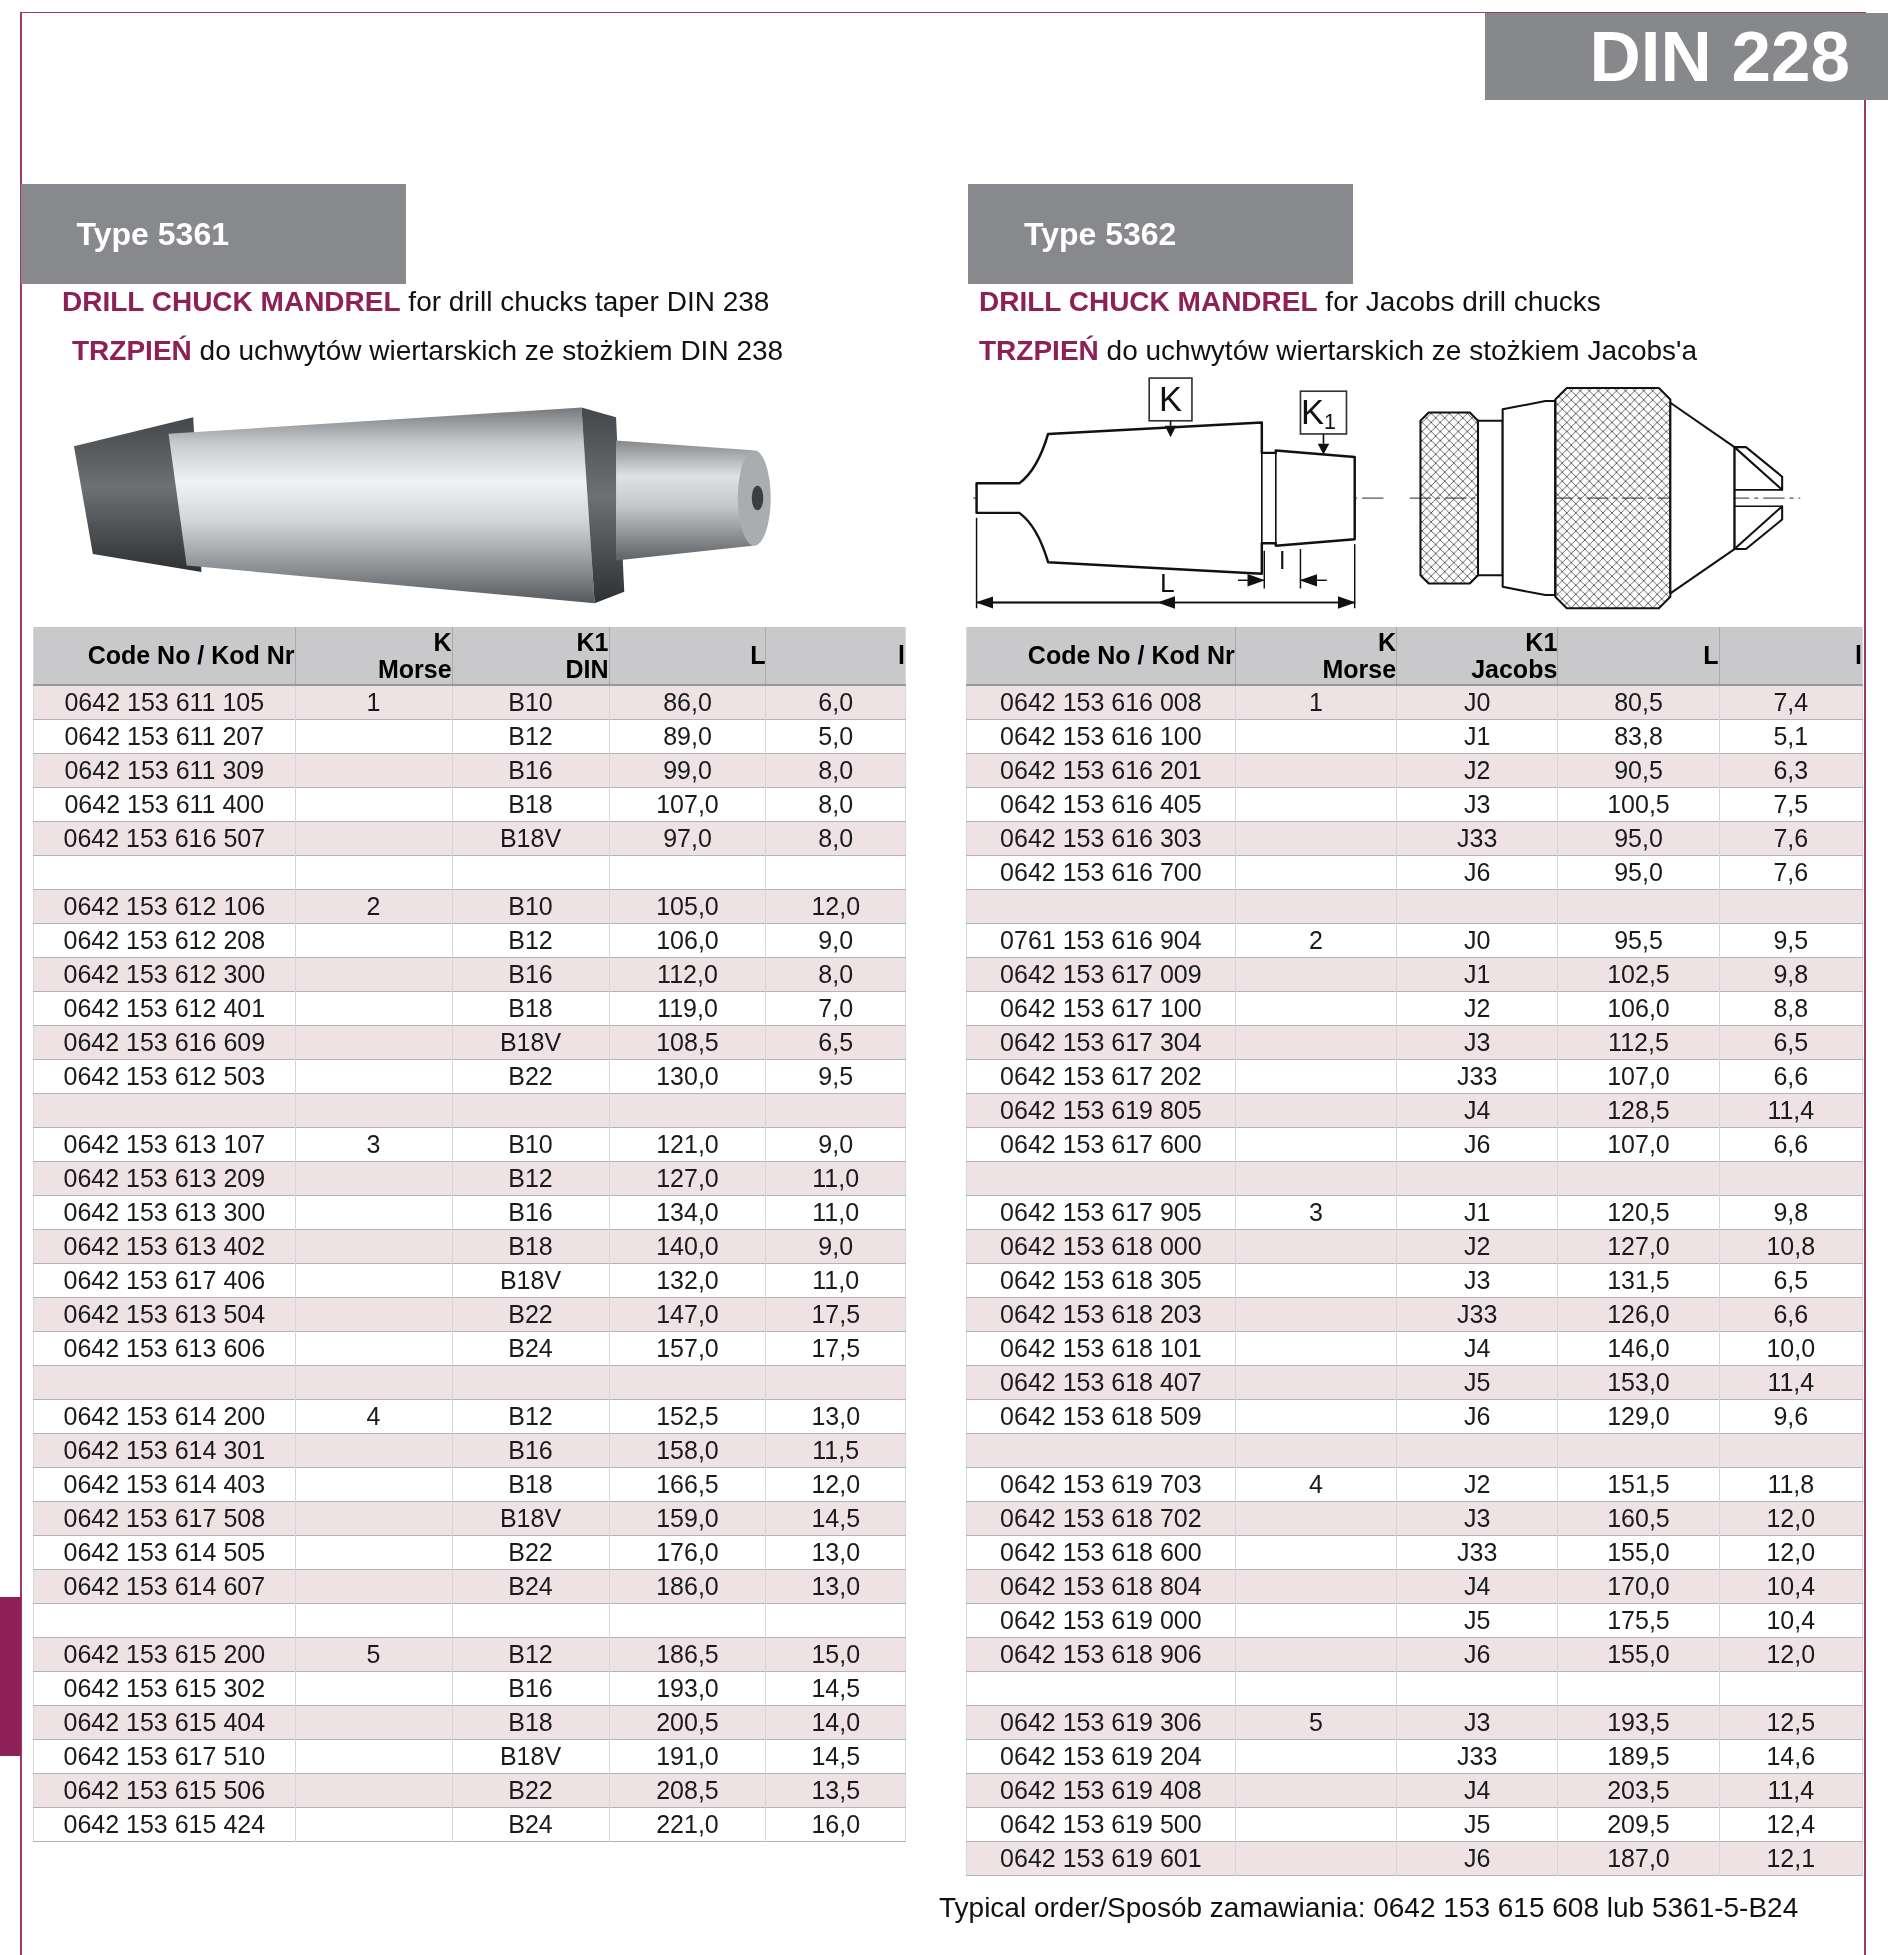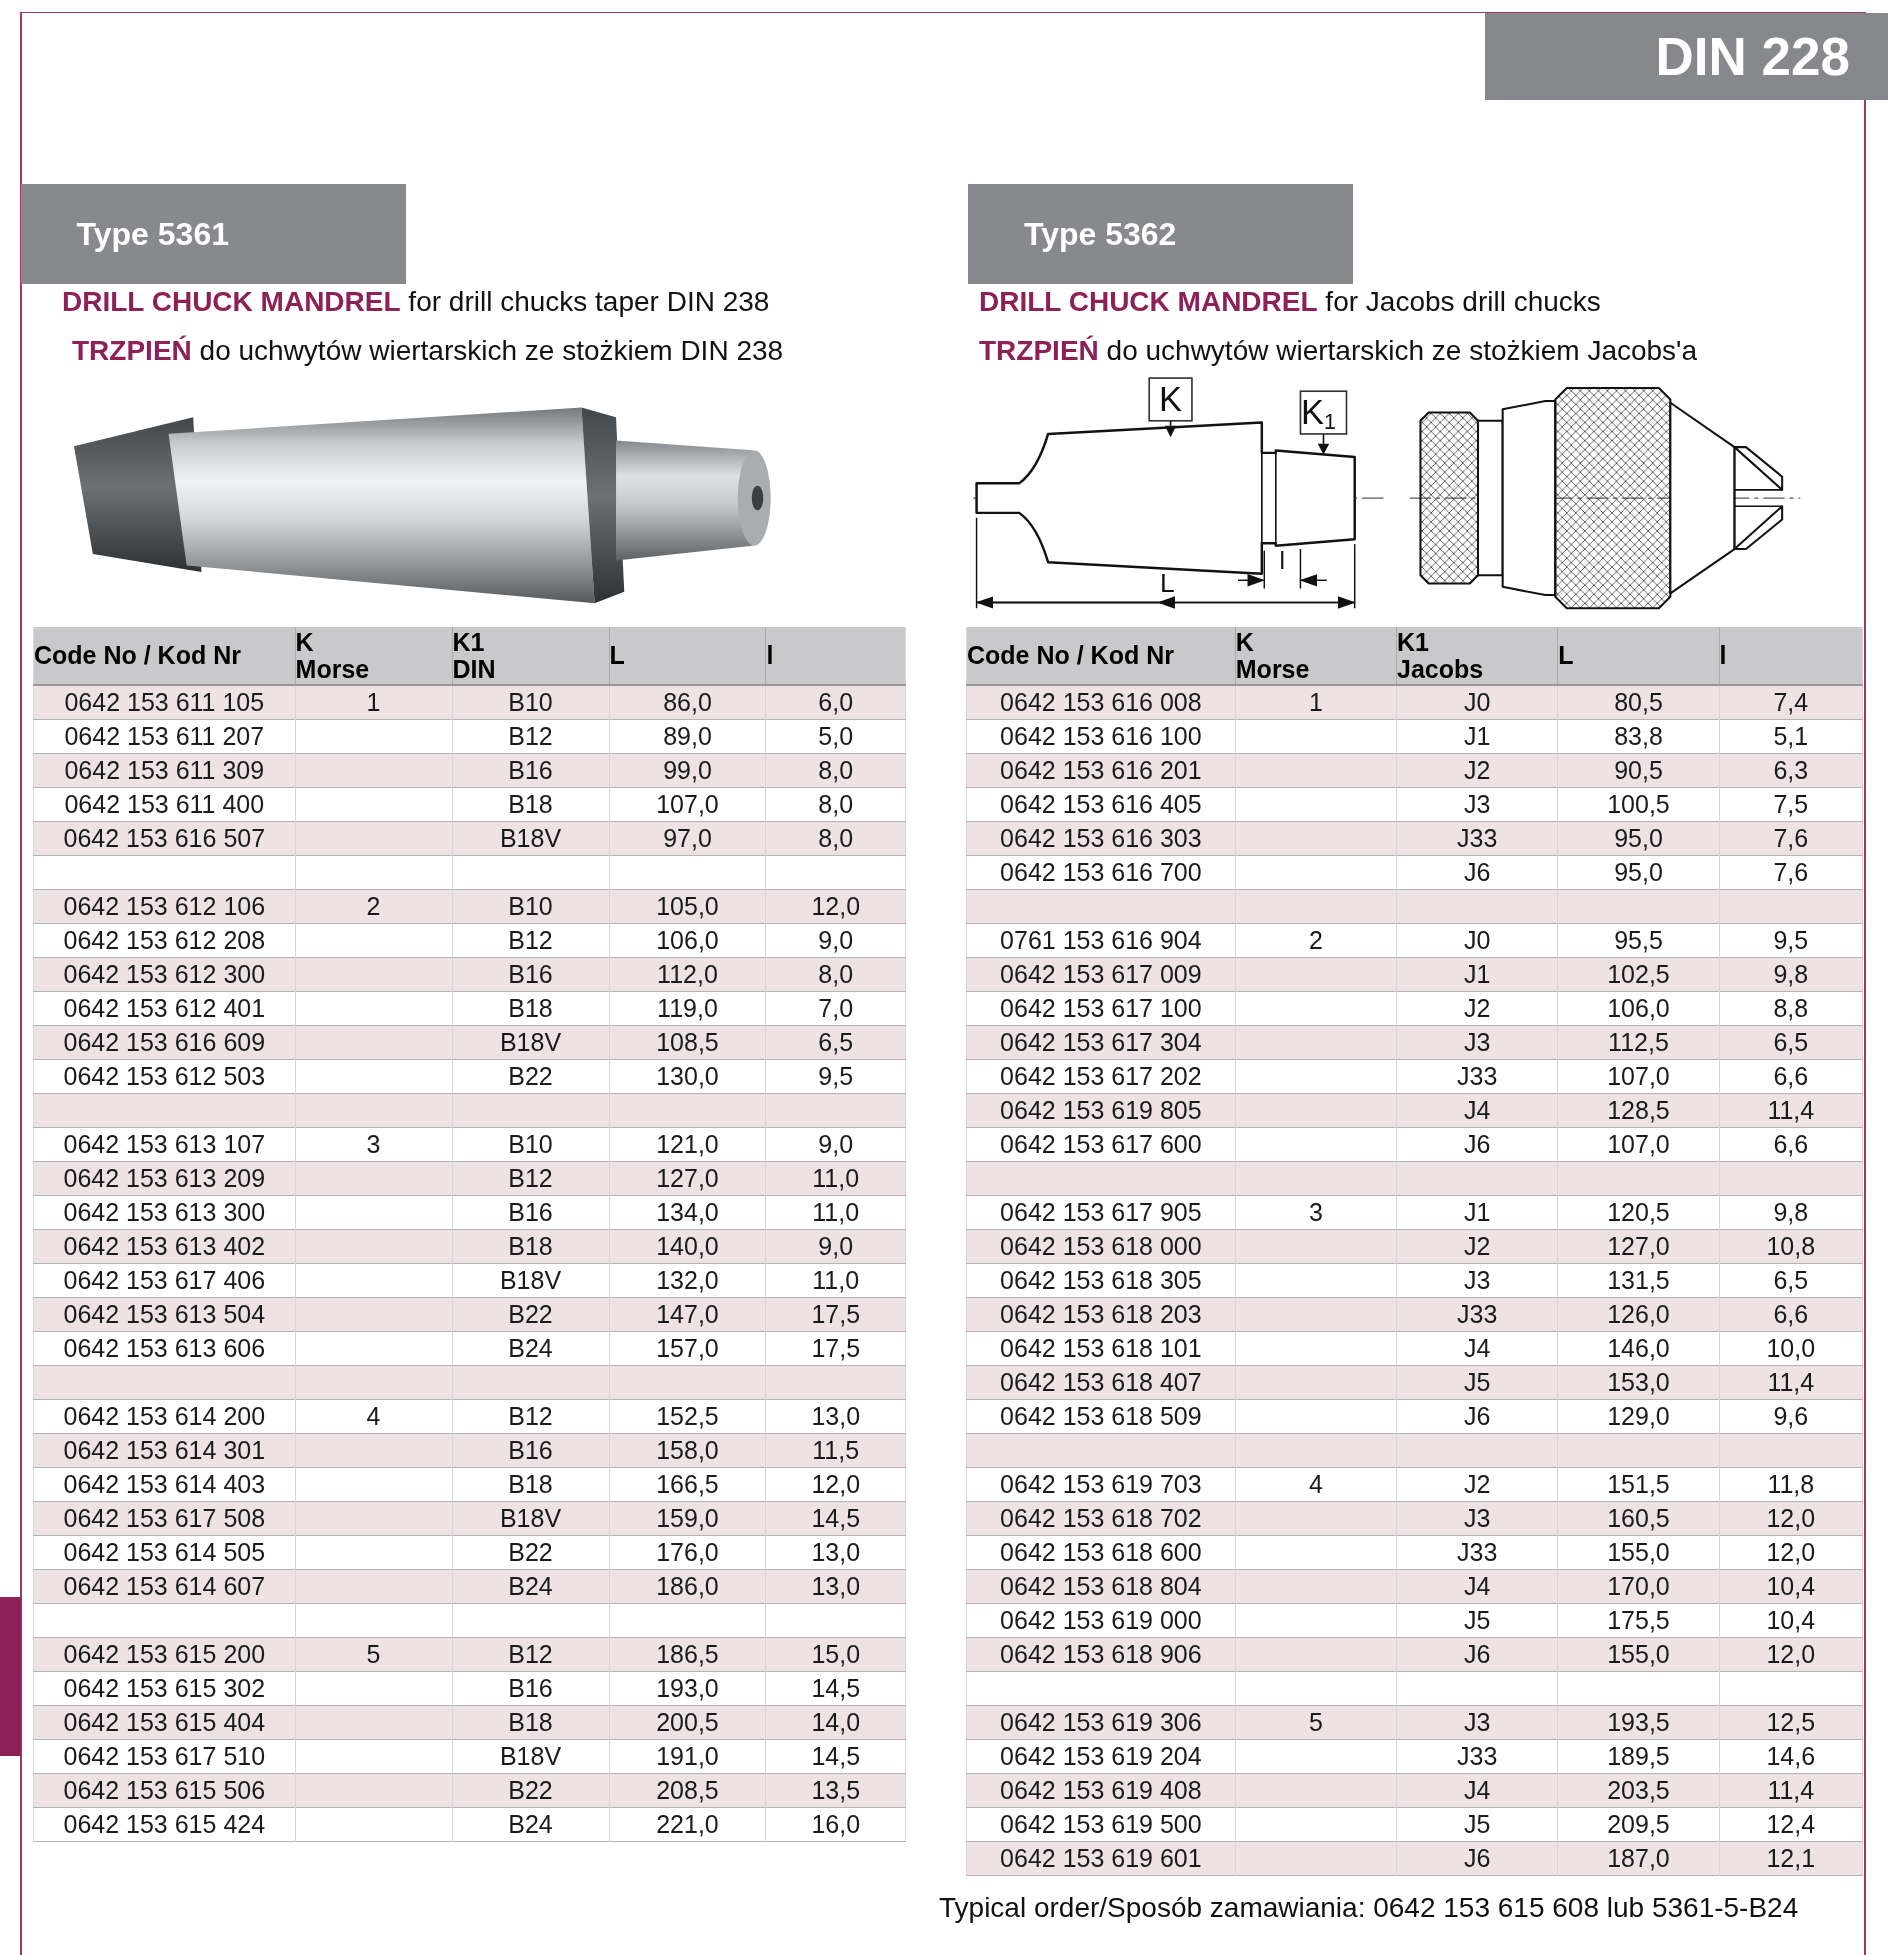--- a/index.html
+++ b/index.html
@@ -16,21 +16,21 @@
   
   .frame-top    { left:20px; top:11.5px;  width:1846px; height:1.6px; background:#9a3a66; }
   .frame-left   { left:20px; top:11.5px;  width:1.6px; height:1944px; background:#9a3a66; }
   .frame-right  { left:1864px; top:11.5px; width:1.6px; height:1944px; background:#9a3a66; }
   .maroon-block { left:0; top:1597px; width:20.6px; height:159px; background:#8d2057; }
 
   
   .din-box {
     left:1485px; top:13px; width:403px; height:87px;
     background:#87888b; color:#ffffff;
-    font-weight:bold; font-size:53px; line-height:87px;
+    font-weight:bold; font-size:71px; line-height:87px;
     text-align:right; padding-right:38px;
   }
 
   
   .type-box {
     top:184px; width:385px; height:100px;
     background:#88898c; color:#ffffff;
     font-weight:bold; font-size:32px; line-height:100px;
     padding-left:56px;
   }
@@ -45,21 +45,21 @@
   .d1r { left:979px; top:285px; }
   .d2r { left:979px; top:334px; }
 
   
   .tbl-wrap-left  { left:33px;   top:627px; width:873px; }
   .tbl-wrap-right { left:966px; top:627px; width:897px; }
   table { border-collapse:collapse; table-layout:fixed; width:100%;
           border-left:1.6px solid #d8d8d8; border-right:1.6px solid #d8d8d8; }
   th {
     background:#c9c9cb; font-weight:bold; font-size:25px; line-height:27px;
-    height:58px; text-align:left; vertical-align:middle;
+    height:58px; text-align:right; vertical-align:middle;
     border-bottom:2.5px solid #989898; border-left:1.6px solid #aaaaaa;
     white-space:pre-line; color:#000;
   }
   th:first-child { border-left:none; }
   td {
     font-size:25px; text-align:center; vertical-align:middle;
     border-left:1.6px solid #d6d6d6; color:#1a1a1a; overflow:hidden; white-space:nowrap;
   }
   td:first-child { border-left:none; }
   tbody tr { border-bottom:1.6px solid #b3b3b3; }

